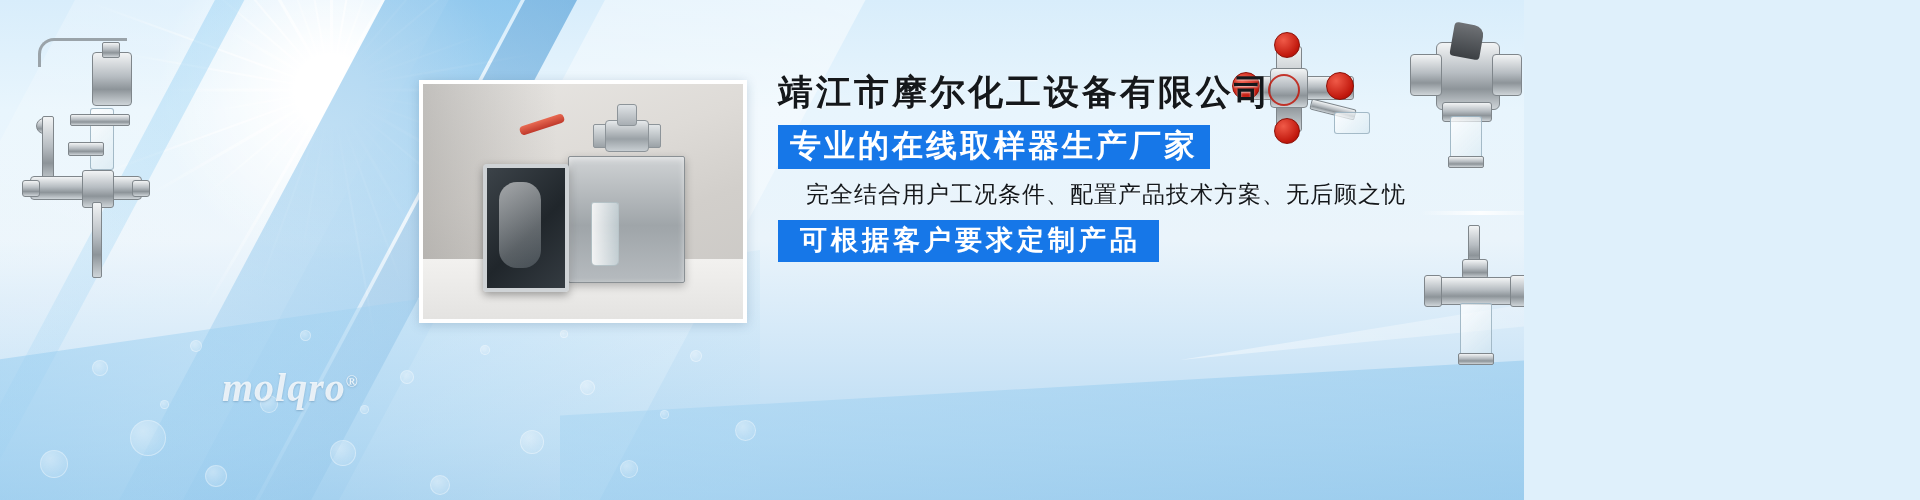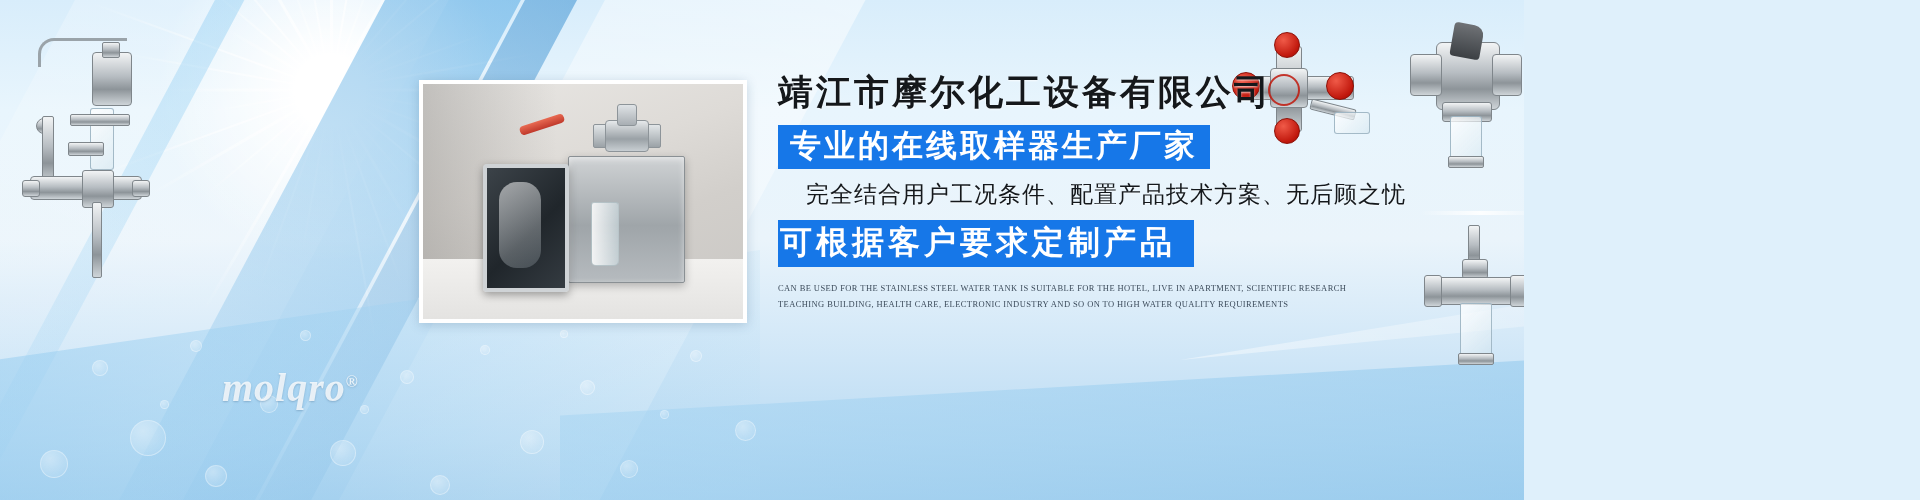--- a/index.html
+++ b/index.html
@@ -102,21 +102,21 @@
     font-size:35px;font-weight:700;color:#15181b;letter-spacing:3px;
     white-space:nowrap;line-height:1.1;
     text-shadow:0 1px 2px rgba(255,255,255,.7);
   }
   .hl{
     display:inline-block;background:#1677e8;color:#ffffff;
     font-size:31px;font-weight:700;letter-spacing:3px;white-space:nowrap;
     padding:5px 12px 7px 12px;line-height:1.05;
   }
   .bar1{margin-top:12px;}
-  .bar2{margin-top:11px;font-size:32px;letter-spacing:4px;padding:6px 18px 8px 2px;}
+  .bar2{margin-top:11px;font-size:27px;letter-spacing:4px;padding:6px 18px 8px 22px;}
   .subline{
     margin-top:12px;font-size:23px;color:#14181c;letter-spacing:1px;
     white-space:nowrap;line-height:1.2;
     text-shadow:0 1px 1px rgba(255,255,255,.65);
     margin-left:28px;
   }
   .english{
     margin-top:14px;width:610px;
     font-family:"Liberation Serif","DejaVu Serif",serif;
     font-size:8.5px;line-height:1.85;letter-spacing:.4px;
@@ -287,20 +287,19 @@
     <div class="bar1">
       <span class="hl">专业的在线取样器生产厂家</span>
     </div>
 
     <div class="subline">完全结合用户工况条件、配置产品技术方案、无后顾之忧</div>
 
     <div>
       <span class="hl bar2">可根据客户要求定制产品</span>
     </div>
 
-    <div class="english">CAN BE USED FOR THE STAINLESS STEEL WATER TANK IS SUITABLE FOR THE HOTEL, LIVE IN APARTMENT, SCIENTIFIC RESEARCH TEACHING BUILDING, HEALTH CARE, ELECTRONIC INDUSTRY AND SO ON TO HIGH WATER QUALITY REQUIREMENTS</div>
   </div>
 
   <div class="watermark">
     <span>molqro</span><sup>®</sup>
   </div>
 
 </div>
 
 </body></html>

